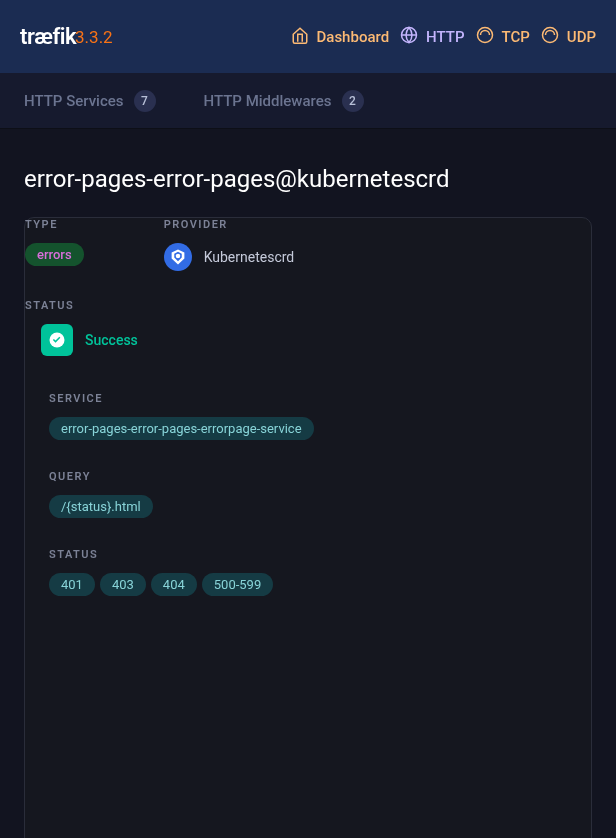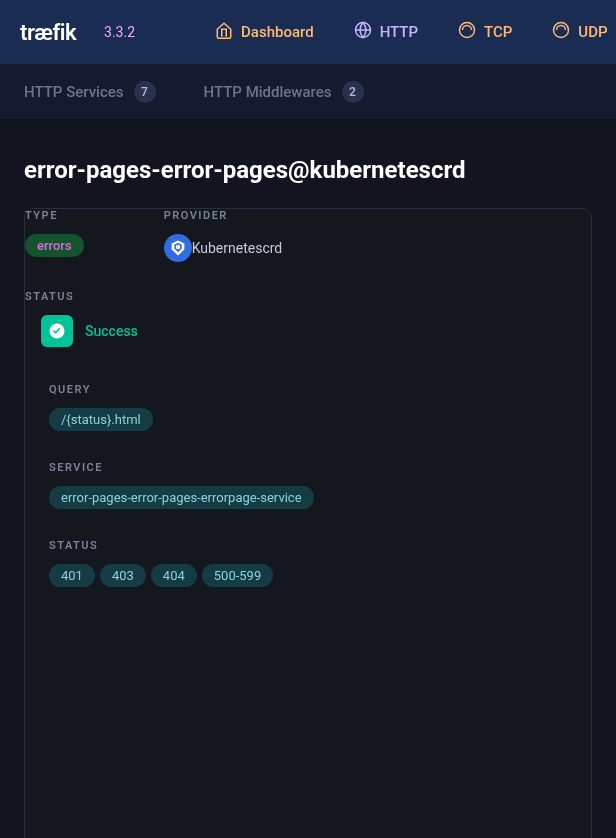--- a/index.html
+++ b/index.html
@@ -5,36 +5,36 @@
   * { box-sizing: border-box; margin: 0; padding: 0; }
   body {
     width: 616px;
     height: 838px;
     background: #121420;
     font-family: -apple-system, BlinkMacSystemFont, "Segoe UI", Roboto, sans-serif;
     color: #e3e6eb;
     overflow: hidden;
   }
   .topnav {
-    height: 64px;
+    height: 73px;
     background: #1b2c52;
     display: flex;
     align-items: center;
     padding: 0 20px;
-    gap: 40px;
+    gap: 11px;
   }
   .logo {
     font-size: 22px;
     font-weight: 600;
     color: #fff;
     letter-spacing: -.5px;
   }
   .version {
-    color: #f0abfc;
-    font-size: 14px;
+    color: #f97316;
+    font-size: 17px;
     margin-left: -12px;
     text-align: center;
   }
   .nav-item {
     display: flex;
     align-items: center;
     gap: 8px;
     color: #fdba74;
     font-size: 15px;
     font-weight: 500;
@@ -71,21 +71,21 @@
     align-items: center;
     justify-content: center;
     font-size: 12px;
     padding: 0 6px;
   }
   .content {
     padding: 36px 24px 24px;
   }
   h1 {
     font-size: 24px;
-    font-weight: 700;
+    font-weight: 400;
     color: #fff;
     margin-bottom: 24px;
   }
   .card {
     background: #15171f;
     border: 1px solid #2a2d3a;
     border-radius: 10px;
     height: 756px;
   }
   .row { display: flex; gap: 80px; margin-bottom: 28px; }
@@ -98,21 +98,21 @@
   }
   .chip-purple {
     display: inline-block;
     background: #14532d;
     color: #d86edb;
     border-radius: 12px;
     padding: 4px 12px;
     font-size: 13px;
     font-weight: 500;
   }
-  .provider-row { display: flex; align-items: center; }
+  .provider-row { display: flex; align-items: center; gap: 12px; }
   .k8s-icon {
     width: 28px; height: 28px;
     border-radius: 50%;
     background: #326ce5;
     display: flex; align-items: center; justify-content: center;
   }
   .k8s-icon svg { width: 18px; height: 18px; }
   .provider-name { color: #c5cada; font-size: 14px; }
   .status-row { display: flex; align-items: center; gap: 12px; margin-bottom: 36px; margin-left: 16px; }
   .status-icon {
@@ -223,26 +223,26 @@
               <circle cx="12" cy="12" r="10"></circle>
               <path fill="#00c39a" d="M10 15.5l-3.5-3.5 1.4-1.4L10 12.7l5.1-5.1 1.4 1.4z"></path>
             </svg>
         </span>
         <span class="status-text">Success</span>
       </div>
     </div>
 
     <div class="nested">
       <div class="section">
+        <div class="field-label">SERVICE</div>
+        <span class="chip-teal">error-pages-error-pages-errorpage-service</span>
+      </div>
+      <div class="section">
         <div class="field-label">QUERY</div>
         <span class="chip-teal">/{status}.html</span>
-      </div>
-      <div class="section">
-        <div class="field-label">SERVICE</div>
-        <span class="chip-teal">error-pages-error-pages-errorpage-service</span>
       </div>
       <div class="section">
         <div class="field-label">STATUS</div>
         <div id="status-codes-container"><span class="chip-teal">401</span><span class="chip-teal">403</span><span class="chip-teal">404</span><span class="chip-teal">500-599</span></div>
       </div>
     </div>
 
   </div>
 </div>
 

